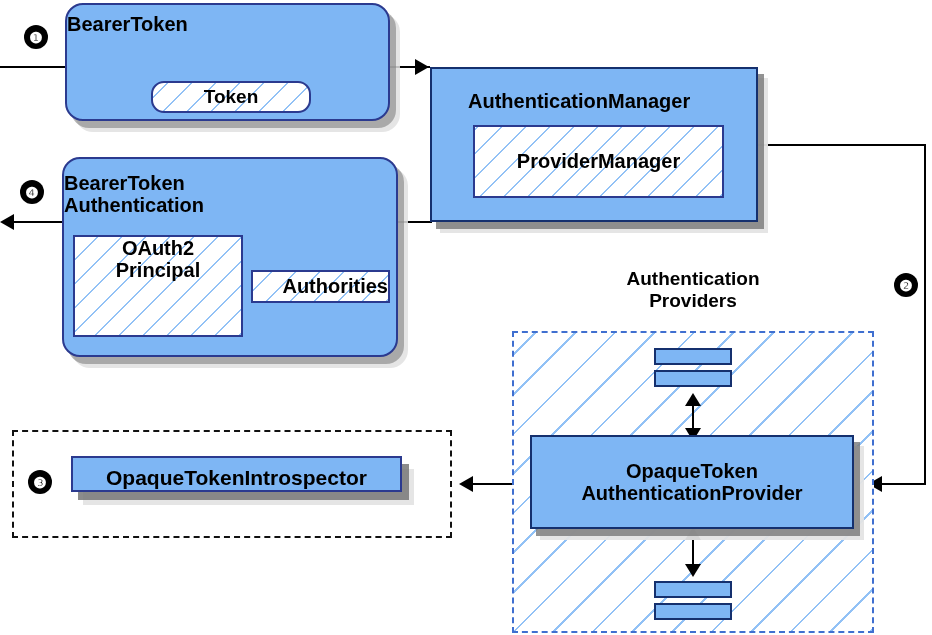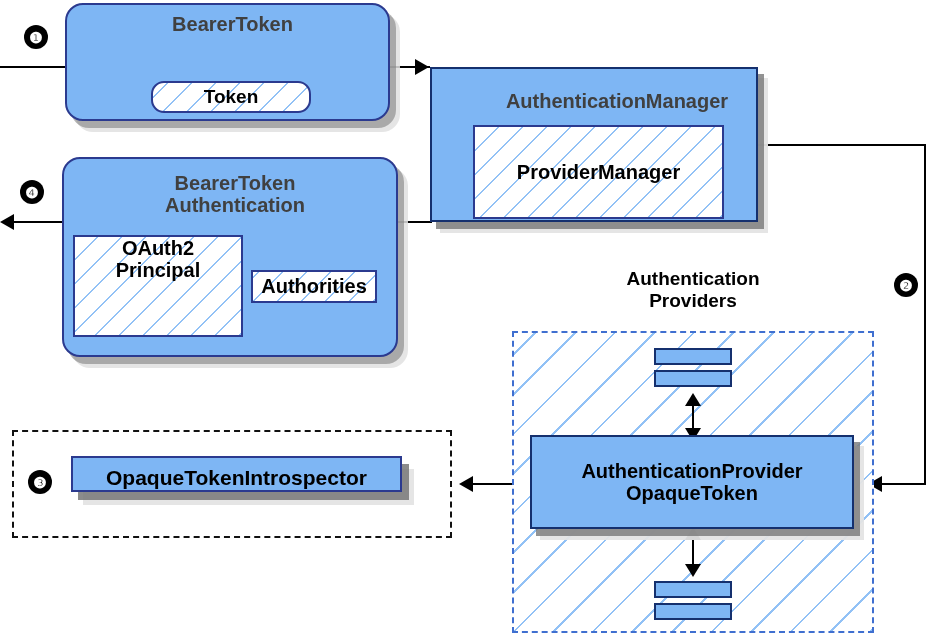--- a/index.html
+++ b/index.html
@@ -39,24 +39,23 @@
   .bigbox-sq {
     background: #7eb6f4;
     border: 2px solid #15306e;
     border-radius: 0;
     box-shadow: 6px 7px 0 0 rgba(120,120,120,0.80),
                 10px 11px 0 0 rgba(228,228,228,0.95);
   }
   .title-top {
     position: absolute;
     left: 0; right: 0;
-    text-align: center;
-    font-weight: bold;
-    color: #404040;
-    padding-left: 10px;
+    text-align: left;
+    font-weight: bold;
+    color: #000000;
   }
   
   .hatch {
     background-color: #ffffff;
     background-image: repeating-linear-gradient(
         -45deg,
         rgba(140,190,245,0.95) 0px,
         rgba(140,190,245,0.95) 1.6px,
         rgba(255,255,255,0) 1.6px,
         rgba(255,255,255,0) 17px);
@@ -196,61 +195,61 @@
 
     <div class="line vline" style="left:178px; top:196px; height:46px;"></div>
     <div class="arrow arrow-up" style="left:171px; top:194px;"></div>
     <div class="arrow arrow-down" style="left:171px; top:231px;"></div>
 
     <div class="bar" style="left:140px; top:248px; width:78px; height:17px;"></div>
     <div class="bar" style="left:140px; top:270px; width:78px; height:17px;"></div>
   </div>
 
   <div class="node bigbox-sq" style="left:530px; top:435px; width:324px; height:94px; font-size:20px; flex-direction:column;">
+    <div>OpaqueToken</div>
     <div>AuthenticationProvider</div>
-    <div>OpaqueToken</div>
   </div>
 
   <div class="node bigbox" style="left:65px; top:3px; width:325px; height:118px; display:block;">
     <div class="title-top" style="top:8px; font-size:20px;">
       <div>BearerToken</div>
     </div>
     <div class="hatch" style="position:absolute; left:84px; top:76px; width:160px; height:32px;
                 display:flex; align-items:center; justify-content:center;
                 font-size:19px; font-weight:bold;border-radius:13px;">
       <span>Token</span>
     </div>
   </div>
 
   <div class="node bigbox-sq" style="left:430px; top:67px; width:328px; height:155px; display:block;">
     <div class="title-top" style="top:21px; font-size:20px;margin-left:36px;">
       <span>AuthenticationManager</span>
     </div>
-    <div class="hatch" style="position:absolute; left:41px; top:56px; width:251px; height:94px;
+    <div class="hatch" style="position:absolute; left:41px; top:56px; width:251px; height:73px;
                 display:flex; align-items:center; justify-content:center;
                 font-size:20px; font-weight:bold;">
       <span>ProviderManager</span>
     </div>
   </div>
 
   <div class="node bigbox" style="left:62px; top:157px; width:336px; height:200px; display:block;">
     <div class="title-top" style="top:13px; font-size:20px;">
       <div>BearerToken</div>
       <div>Authentication</div>
     </div>
 
     <div class="hatch" style="position:absolute; left:9px; top:76px; width:170px; height:102px;
                 display:flex; flex-direction:column; align-items:center; justify-content:flex-start;
                 font-size:20px; font-weight:bold; line-height:1.12;">
       <div>OAuth2</div>
       <div>Principal</div>
     </div>
 
-    <div class="hatch" style="position:absolute; left:187px; top:111px; width:126px; height:33px;
-                display:flex; align-items:center; justify-content:center;
+    <div class="hatch" style="position:absolute; left:187px; top:111px; width:139px; height:33px;
+                display:flex; align-items:center; justify-content:flex-end;
                 font-size:20px; font-weight:bold;">
       <span>Authorities</span>
     </div>
   </div>
 
   <div class="dashed-black" style="left:12px; top:430px; width:440px; height:108px;"></div>
 
   <div class="flatbox" style="left:71px; top:456px; width:331px; height:36px; font-size:21px;align-items:flex-end;">
     <span>OpaqueTokenIntrospector</span>
   </div>

